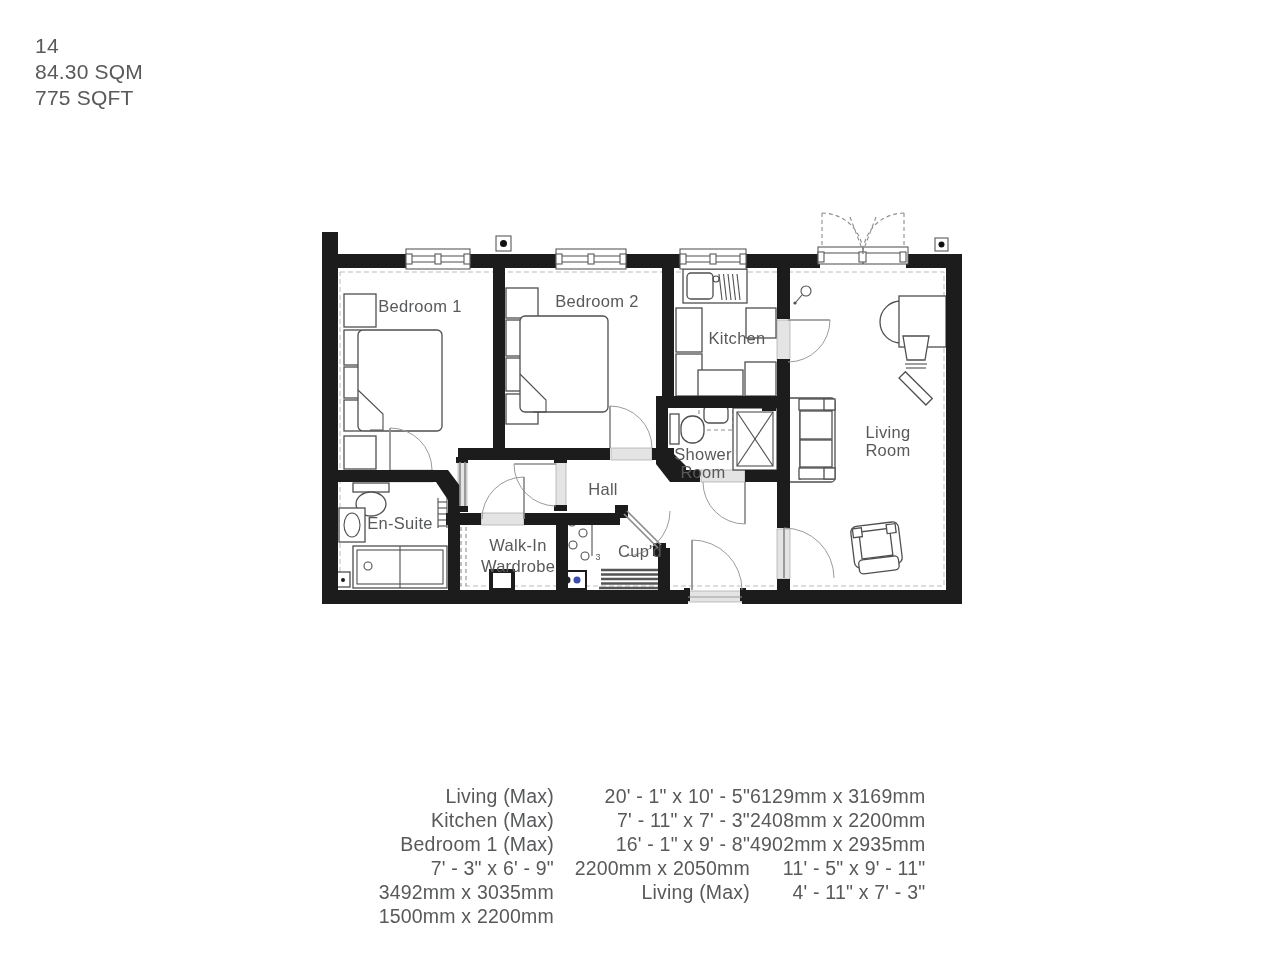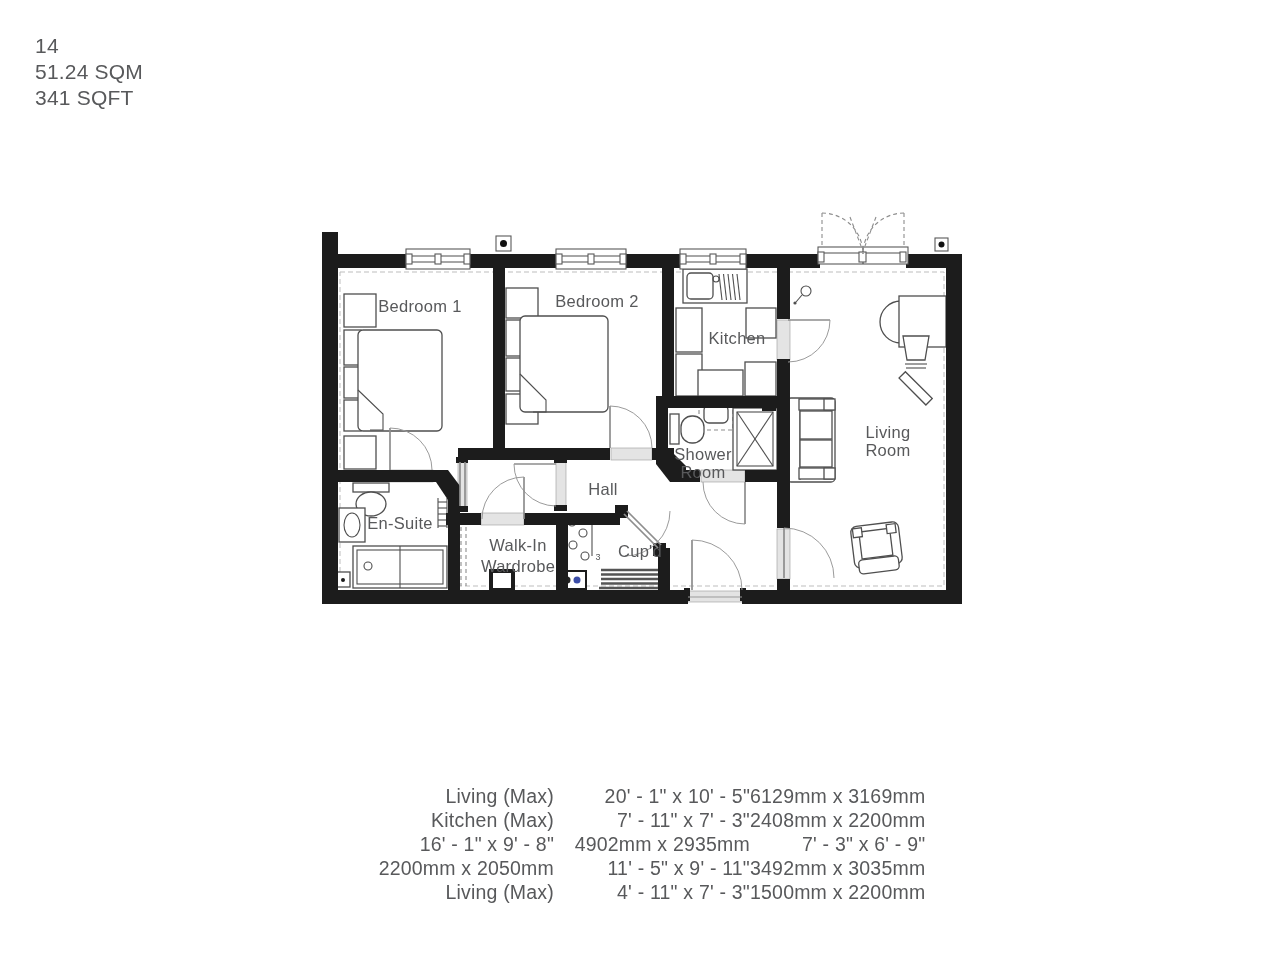--- a/index.html
+++ b/index.html
@@ -21,22 +21,22 @@
   .plan-label{font-size:16.5px;fill:#58595b;letter-spacing:.3px;}
   .tiny-label{font-size:9px;fill:#58595b;}
 </style>
 </head>
 <body>
 
 <div class="page">
 
   <div class="header">
     <div>14</div>
-    <div>51.24 SQM</div>
-    <div>341 SQFT</div>
+    <div>84.30 SQM</div>
+    <div>775 SQFT</div>
   </div>
 
   <svg class="plan" width="1280" height="960" viewBox="0 0 1280 960">
 
     <g>
       <rect class="dash" x="340" y="272" width="604" height="314"></rect>
     </g>
 
     <g>
       <rect class="thresh" x="390" y="470" width="43" height="12"></rect>
@@ -338,20 +338,21 @@
 
   <div class="dims">
     <span>Living (Max)</span>
     <span>20' - 1" x 10' - 5"</span>
     <span>6129mm x 3169mm</span>
 
     <span>Kitchen (Max)</span>
     <span>7' - 11" x 7' - 3"</span>
     <span>2408mm x 2200mm</span>
 
+    <span>Bedroom 1 (Max)</span>
     <span>16' - 1" x 9' - 8"</span>
     <span>4902mm x 2935mm</span>
 
     <span>7' - 3" x 6' - 9"</span>
     <span>2200mm x 2050mm</span>
 
     <span>11' - 5" x 9' - 11"</span>
     <span>3492mm x 3035mm</span>
 
     <span>Living (Max)</span>

